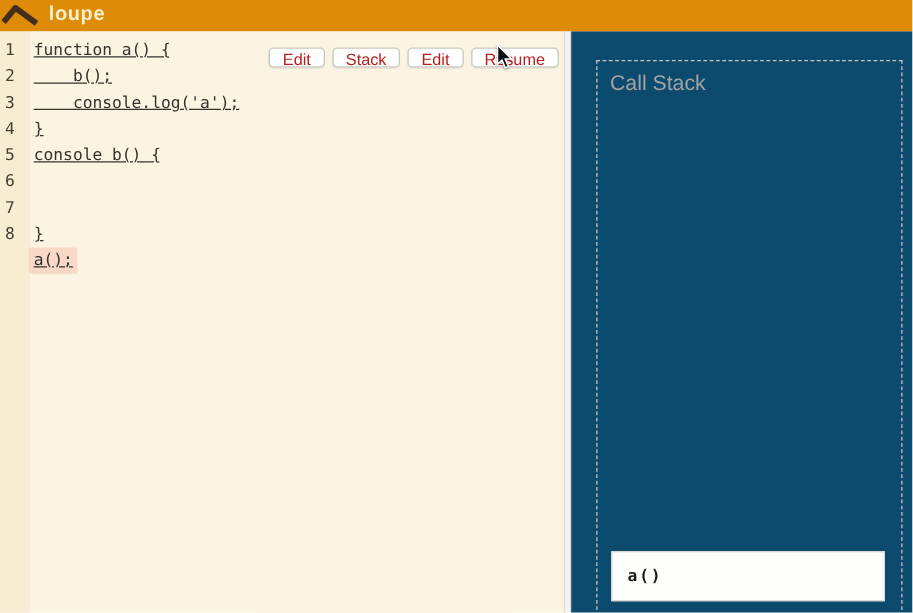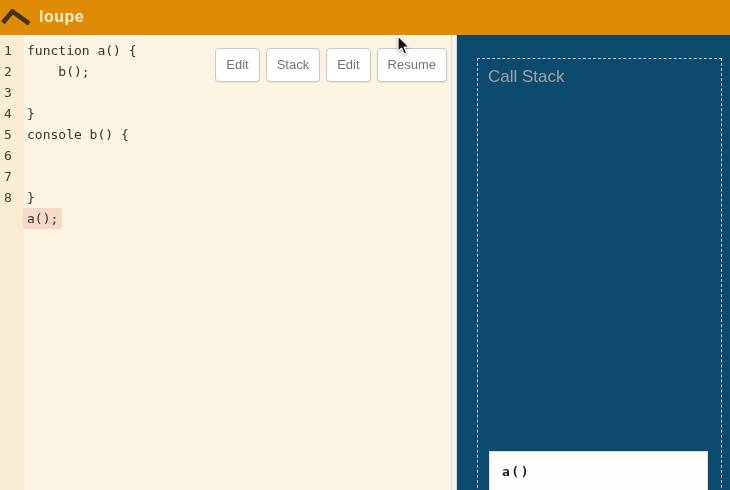--- a/index.html
+++ b/index.html
@@ -3,21 +3,21 @@
 <meta charset="utf-8">
 <style>
   html,body{margin:0;padding:0;}
   body{
     width:730px;height:490px;overflow:hidden;position:relative;
     background:#FCFCFB;font-family:"Liberation Sans",sans-serif;
     -webkit-font-smoothing:antialiased;
   }
   
   .header{
-    height:35px;background:#DE8C08;display:flex;align-items:center;
+    height:25px;background:#DE8C08;display:flex;align-items:center;
     position:relative;z-index:2;
   }
   .logo{width:32px;height:17px;flex:0 0 auto;margin-left:1px;}
   .app-title{
     font-size:16px;font-weight:bold;color:#F8EFCD;letter-spacing:.5px;
     margin-left:6px;line-height:17px;position:relative;top:-1px;
   }
   
   .main{display:flex;height:473px;position:relative;}
   
@@ -30,32 +30,32 @@
   .scroll-track{
     position:absolute;right:0;top:0;bottom:0;width:4px;background:#F2F2EE;
     border-left:1px solid #DCDCDA;border-right:1px solid #D6D6D4;
   }
   .code-area{position:relative;padding-top:5px;}
   .line{display:flex;height:21px;line-height:21px;}
   .num{
     width:27px;padding-left:4px;box-sizing:border-box;flex:0 0 auto;
     color:#453F33;position:relative;z-index:1;
   }
-  .code-text{white-space:pre;}
+  .code-text{white-space:pre;text-decoration:underline;}
   .code-text.hl{
     background:#F8D8C6;padding:0 4px;margin-left:-4px;border-radius:2px;
   }
   
   .toolbar{
     position:absolute;top:13px;right:10px;display:flex;gap:6px;z-index:3;
   }
   .toolbar button{
-    font-family:"Liberation Sans",sans-serif;font-size:13px;color:#737373;
+    font-family:"Liberation Sans",sans-serif;font-size:13px;color:#b91c1c;
     background:#FFFFFF;border:1px solid #C9C9C4;border-radius:4px;
-    height:34px;padding:0 10px;line-height:18px;cursor:pointer;
+    height:16px;padding:0 10px;line-height:18px;cursor:pointer;
     box-shadow:0 1px 1px rgba(0,0,0,0.07);
   }
   
   .stack-panel{flex:1 1 auto;position:relative;background:#0c4a6e;}
   .call-stack-box{
     position:absolute;left:20px;right:8px;top:23px;bottom:5px;
     border:1px dashed #C9C9C9;
   }
   .call-stack-title{
     font-size:17px;color:#A3A3A3;margin:8px 0 0 10px;
@@ -99,20 +99,21 @@
         <div class="line">
           <span class="num">1</span>
           <span class="code-text">function a() {</span>
         </div>
         <div class="line">
           <span class="num">2</span>
           <span class="code-text">    b();</span>
         </div>
         <div class="line">
           <span class="num">3</span>
+          <span class="code-text">    console.log('a');</span>
         </div>
         <div class="line">
           <span class="num">4</span>
           <span class="code-text">}</span>
         </div>
         <div class="line">
           <span class="num">5</span>
           <span class="code-text">console b() {</span>
         </div>
         <div class="line">

